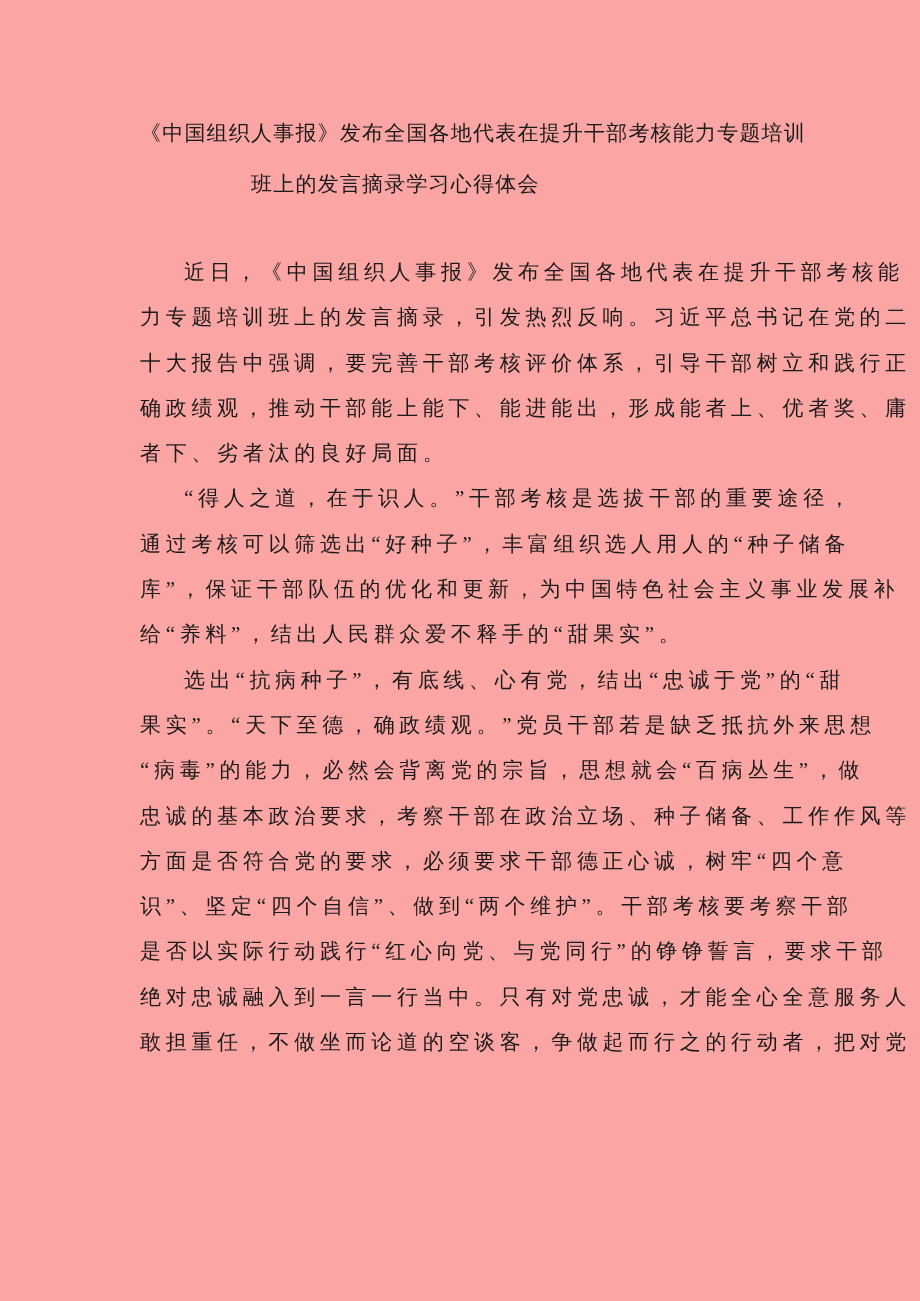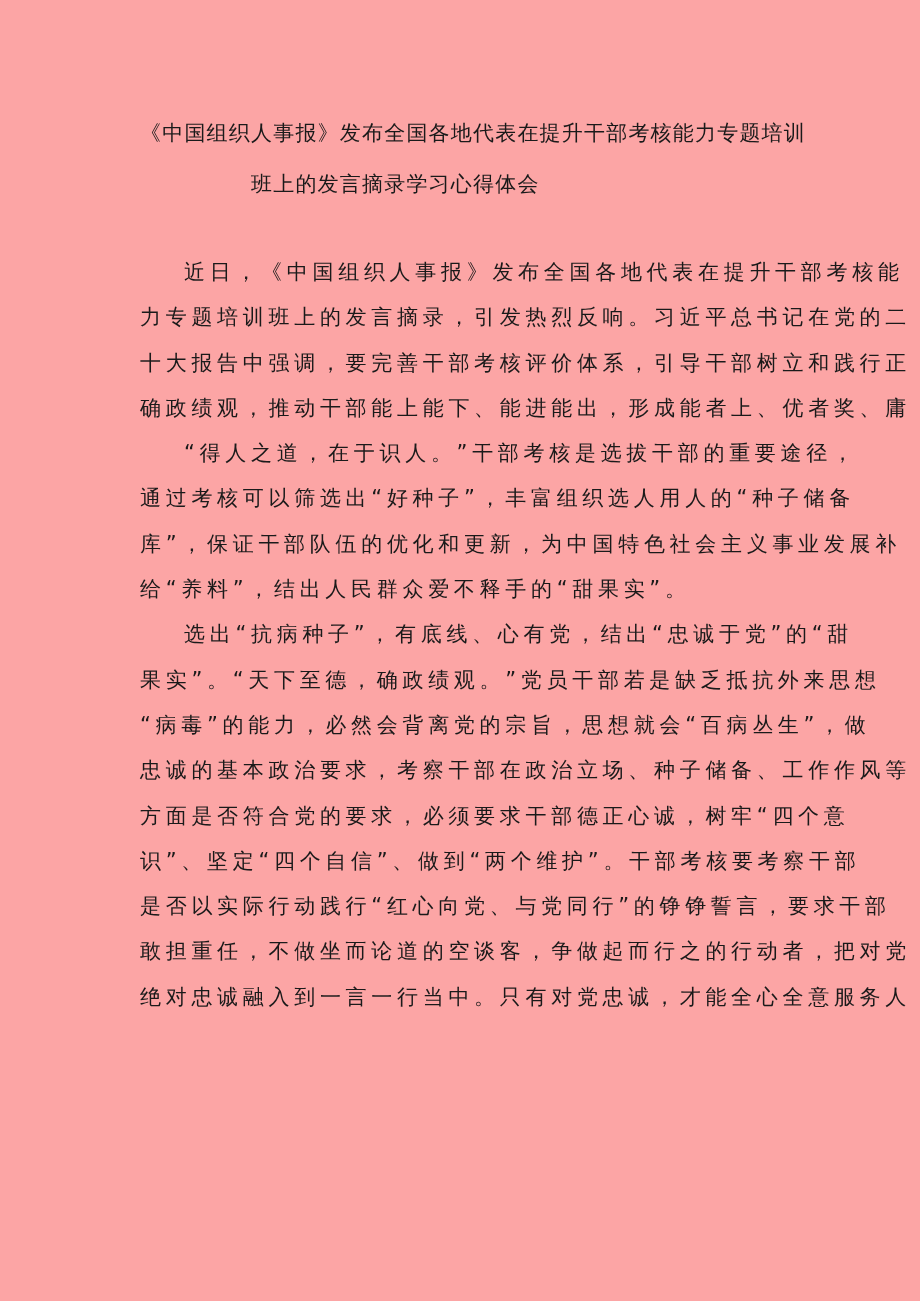--- a/index.html
+++ b/index.html
@@ -5,50 +5,51 @@
     html, body { margin: 0; padding: 0; background: #ffffff; }
     body { width: 920px; height: 1301px; position: relative; overflow: hidden;
            font-family: "DejaVu Sans", sans-serif; color: #1a1a1a; }
     .page { position: absolute; left: 0; top: 0; width: 920px; height: 1301px; background: #fca5a5; }
     .title { position: absolute; left: 140px; width: 660px; font-size: 21px; line-height: 51px;
              top: 108px; letter-spacing: 1.2px; white-space: nowrap; }
     .title .t2 { display: block; padding-left: 111px; }
     .body-text { position: absolute; left: 140px; top: 250px; width: 652px; }
     .para { margin: 0; font-size: 21px; line-height: 45.3px; text-indent: 2em;
             text-align: justify; letter-spacing: 4.7px; word-break: break-all; }
-    .para .ln { display: block; white-space: nowrap; text-indent: 0; }
+    .para .ln { display: block; white-space: nowrap; text-indent: 0; font-family: Liberation Serif, serif; }
     .para .ln.first { padding-left: 44px; }
   </style>
 </head>
 <body>
 
 <div class="page">
   <div class="title">
     <span>《中国组织人事报》发布全国各地代表在提升干部考核能力专题培训</span>
     <span class="t2">班上的发言摘录学习心得体会</span>
   </div>
 
   <div class="body-text">
     <p class="para">
       <span class="ln first">近日，《中国组织人事报》发布全国各地代表在提升干部考核能</span>
       <span class="ln">力专题培训班上的发言摘录，引发热烈反响。习近平总书记在党的二</span>
       <span class="ln">十大报告中强调，要完善干部考核评价体系，引导干部树立和践行正</span>
       <span class="ln">确政绩观，推动干部能上能下、能进能出，形成能者上、优者奖、庸</span>
+      <span class="ln">者下、劣者汰的良好局面。</span>
     </p>
     <p class="para">
       <span class="ln first">“得人之道，在于识人。”干部考核是选拔干部的重要途径，</span>
       <span class="ln">通过考核可以筛选出“好种子”，丰富组织选人用人的“种子储备</span>
       <span class="ln">库”，保证干部队伍的优化和更新，为中国特色社会主义事业发展补</span>
       <span class="ln">给“养料”，结出人民群众爱不释手的“甜果实”。</span>
     </p>
     <p class="para">
       <span class="ln first">选出“抗病种子”，有底线、心有党，结出“忠诚于党”的“甜</span>
       <span class="ln">果实”。“天下至德，确政绩观。”党员干部若是缺乏抵抗外来思想</span>
       <span class="ln">“病毒”的能力，必然会背离党的宗旨，思想就会“百病丛生”，做</span>
       <span class="ln">忠诚的基本政治要求，考察干部在政治立场、种子储备、工作作风等</span>
       <span class="ln">方面是否符合党的要求，必须要求干部德正心诚，树牢“四个意</span>
       <span class="ln">识”、坚定“四个自信”、做到“两个维护”。干部考核要考察干部</span>
       <span class="ln">是否以实际行动践行“红心向党、与党同行”的铮铮誓言，要求干部</span>
+      <span class="ln">绝对忠诚融入到一言一行当中。只有对党忠诚，才能全心全意服务人</span>
       <span class="ln">敢担重任，不做坐而论道的空谈客，争做起而行之的行动者，把对党</span>
-      <span class="ln">绝对忠诚融入到一言一行当中。只有对党忠诚，才能全心全意服务人</span>
     </p>
   </div>
 </div>
 
 </body></html>

